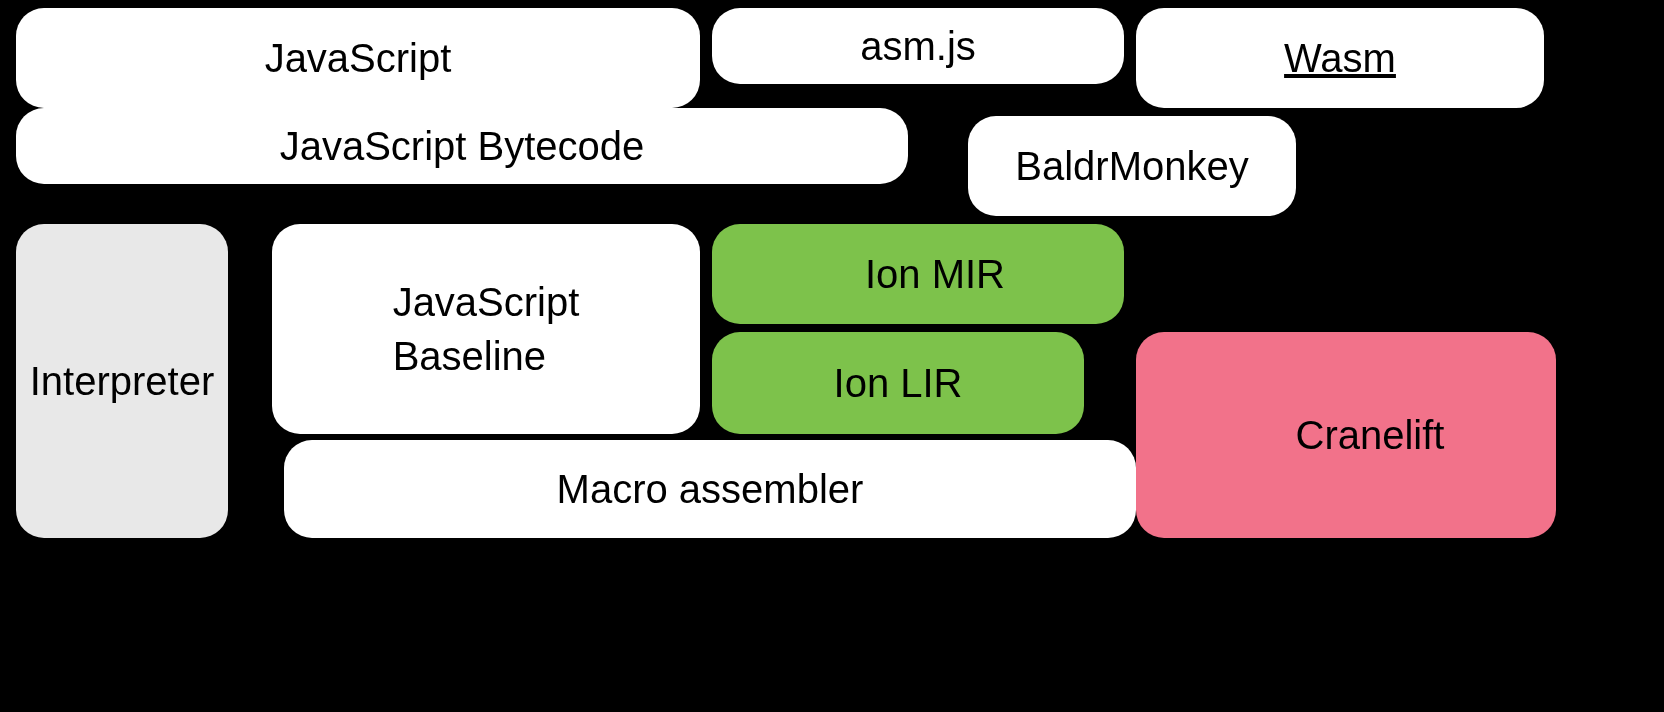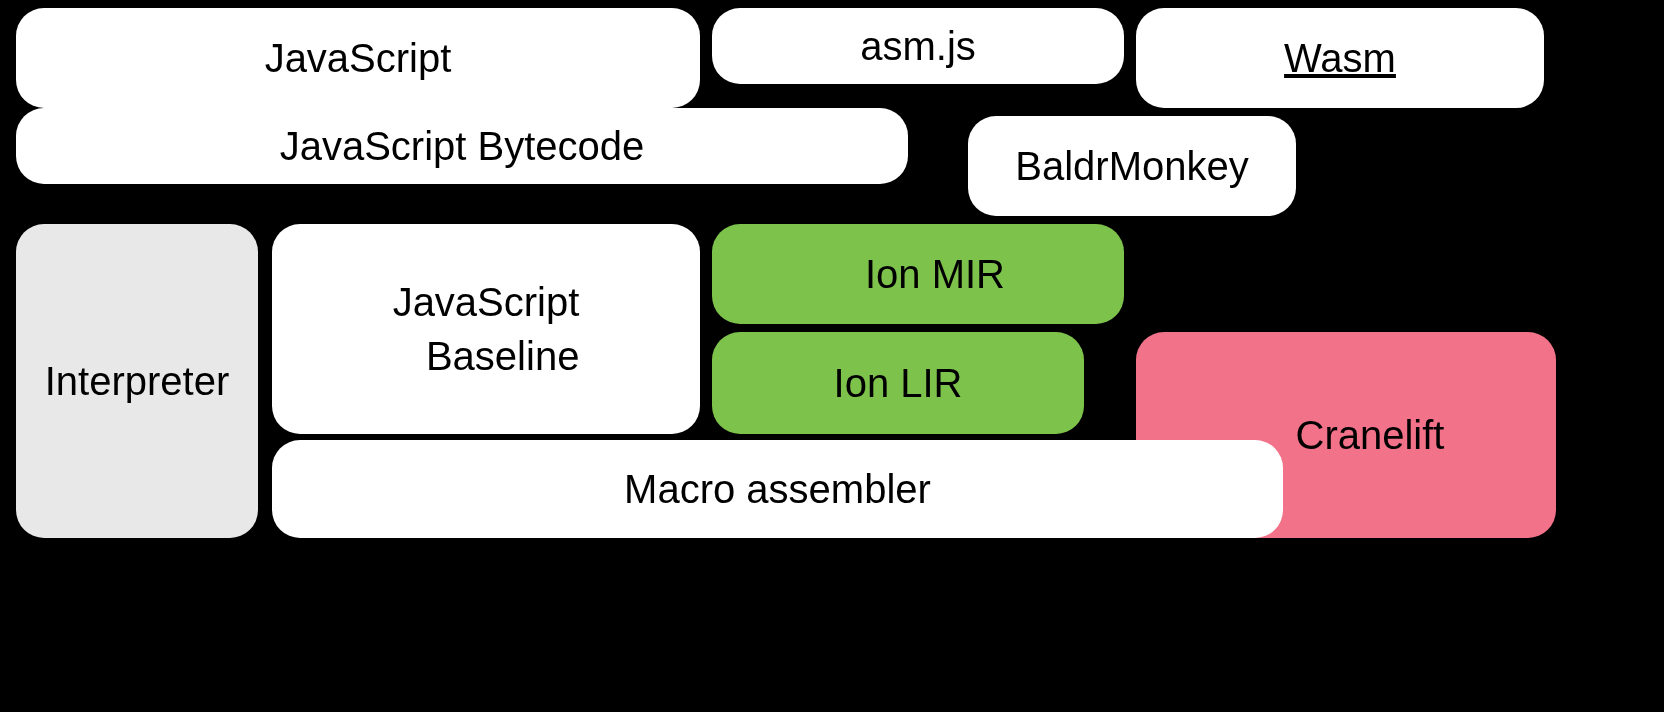--- a/index.html
+++ b/index.html
@@ -19,21 +19,21 @@
     position: absolute;
     display: flex;
     align-items: center;
     justify-content: center;
     box-sizing: border-box;
     border-radius: 28px;
     background: var(--box-white, #ffffff);
     color: var(--text, #000000);
     font-size: 40px;
     line-height: 1.35;
-    text-align: right;
+    text-align: left;
     white-space: pre-line;
   }
   .box.green { background: var(--box-green, #7dc24b); }
   .box.pink  { background: var(--box-pink,  #f2728a); padding-left: 48px; }
   .box.gray  { background: var(--box-gray,  #e8e8e8); }
 </style>
 </head>
 <body>
 
 <div class="canvas">
@@ -41,27 +41,27 @@
   <div class="box" style="left:16px; top:8px; width:684px; height:100px;">JavaScript</div>
 
   <div class="box" style="left:712px; top:8px; width:412px; height:76px;">asm.js</div>
 
   <div class="box" style="left:1136px; top:8px; width:408px; height:100px;text-decoration:underline;">Wasm</div>
 
   <div class="box" style="left:16px; top:108px; width:892px; height:76px;">JavaScript Bytecode</div>
 
   <div class="box" style="left:924px; top:116px; width:328px; height:100px;margin-left:44px;">BaldrMonkey</div>
 
-  <div class="box gray" style="left:16px; top:224px; width:242px; height:314px;">Interpreter</div>
+  <div class="box gray" style="left:16px; top:224px; width:212px; height:314px;">Interpreter</div>
 
   <div class="box" style="left:272px; top:224px; width:428px; height:210px;">JavaScript
 Baseline</div>
 
   <div class="box green" style="left:712px; top:224px; width:412px; height:100px;padding-left:34px;">Ion MIR</div>
 
   <div class="box green" style="left:712px; top:332px; width:372px; height:102px;">Ion LIR</div>
 
   <div class="box pink" style="left:1136px; top:332px; width:420px; height:206px;">Cranelift</div>
 
-  <div class="box" style="left:272px; top:440px; width:1011px; height:98px;">Macro assembler</div>
+  <div class="box" style="left:284px; top:440px; width:852px; height:98px;">Macro assembler</div>
 
 
 </div>
 
 </body></html>

